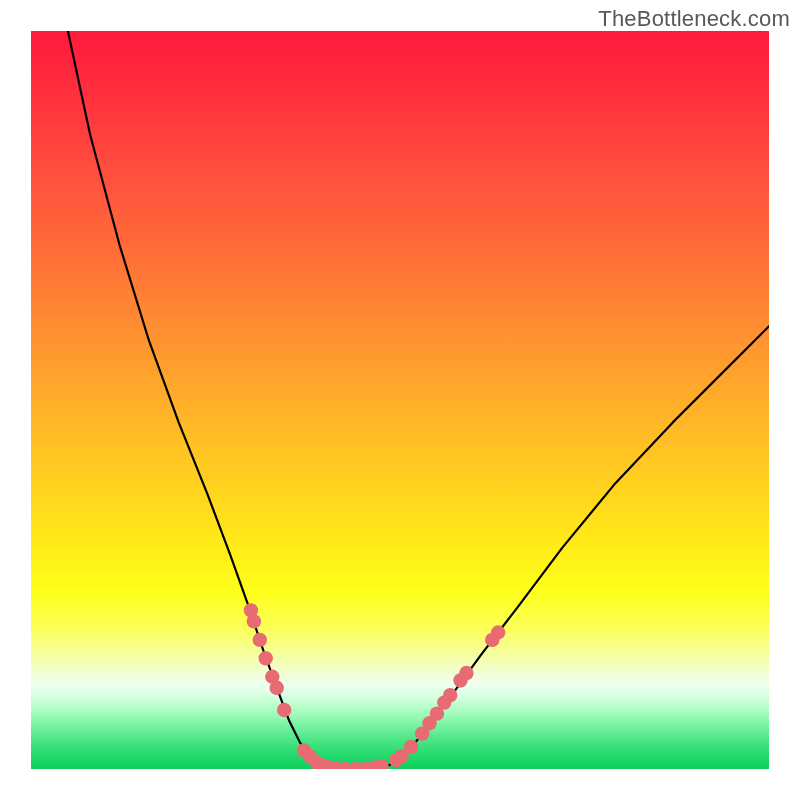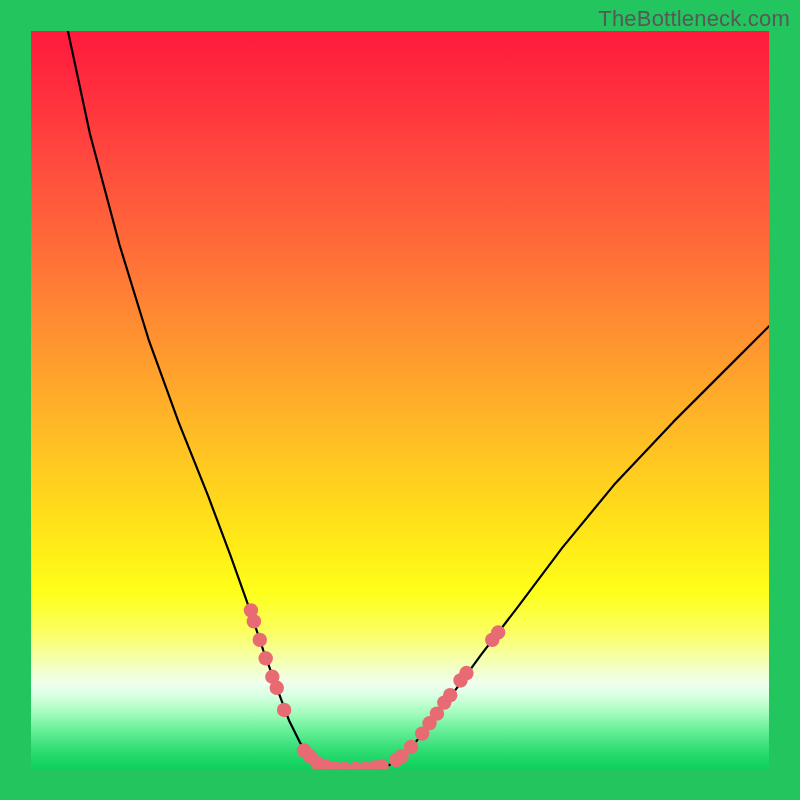--- a/index.html
+++ b/index.html
@@ -10,21 +10,21 @@
     background: #000;
     overflow: hidden;
     font-family: Arial, Helvetica, sans-serif;
   }
   .frame {
     position: absolute;
     left: 0;
     top: 0;
     width: 800px;
     height: 800px;
-    background: #22c55e;
+    background: #ffffff;
   }
   .plot-area {
     position: absolute;
     left: 31px;
     top: 31px;
     width: 738px;
     height: 738px;
     overflow: hidden;
   }
   .gradient {

